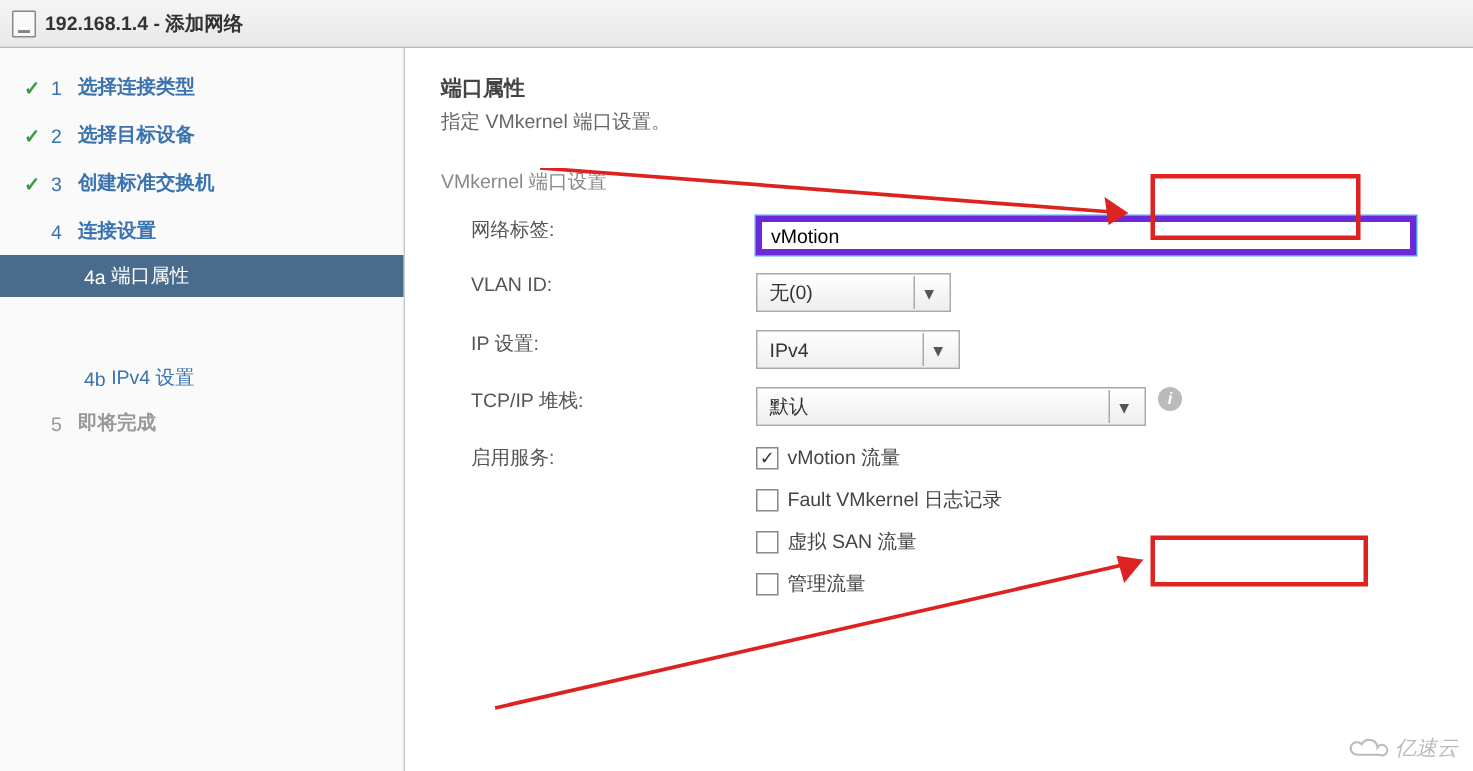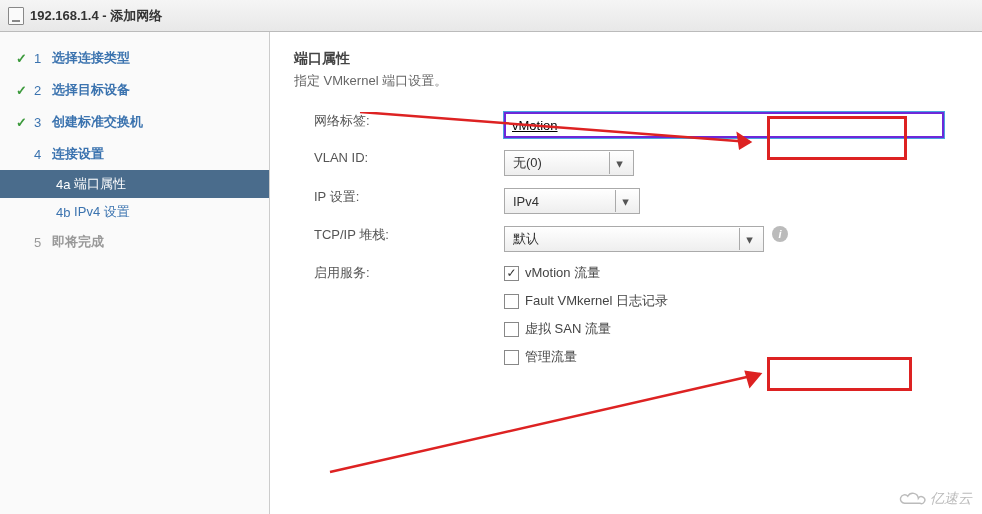--- a/index.html
+++ b/index.html
@@ -14,31 +14,31 @@
 
   .sidebar { width: 270px; background: #fafafa; border-right: 1px solid #ccc; padding-top: 10px; }
   .step { display: flex; align-items: center; padding: 7px 12px 7px 16px; color: #3b73af; font-size: 13px; cursor: pointer; }
   .step.done::before { content: "✓"; color: #3c9a3c; font-weight: bold; width: 18px; display: inline-block; }
   .step.pending::before { content: ""; width: 18px; display: inline-block; }
   .step.disabled { color: #999; }
   .step .num { width: 14px; display: inline-block; }
   .step .txt { margin-left: 4px; font-weight: bold; }
   .substep { padding-left: 56px; font-size: 13px; color: #3b73af; height: 28px; display:flex; align-items:center; cursor:pointer; }
   .substep.active { background: #4a6c8c; color: #fff; }
-  .substep.inactive { color: #3b73af; }
+  .substep.inactive { color: #3b73af; margin-top: 40px; }
 
   .main { flex: 1; padding: 18px 0 0 24px; position: relative; }
   .section-title { font-size: 14px; color: #444; font-weight: bold; margin-bottom: 4px; }
   .section-sub { font-size: 13px; color: #666; margin-bottom: 22px; }
   .group-title { color: #888; font-size: 13px; margin: 12px 0 14px 0; }
 
   .form-row { display: flex; margin-bottom: 12px; }
   .form-label { width: 210px; padding-left: 20px; color: #555; font-size: 13px; }
   .form-input { height: 26px; border: 1px solid #ccc; padding: 2px 6px; font-size: 13px; width: 440px; background:#fff; }
-  .form-input.highlight { border: 2px solid #6d28d9; outline: 1px solid #4aa3df; text-decoration: underline; }
+  .form-input.highlight { border: 4px solid #6d28d9; outline: 1px solid #4aa3df; }
   .dropdown { height: 26px; border: 1px solid #aaa; background: linear-gradient(#fff,#eee); display:flex; align-items:center; justify-content:space-between; padding:0 4px 0 8px; font-size:13px; cursor:pointer; }
   .dropdown .arrowbtn { width: 20px; height: 22px; border-left:1px solid #aaa; display:flex; align-items:center; justify-content:center; color:#555; }
   .info-icon { width:16px; height:16px; border-radius:50%; background:#bbb; color:#fff; display:inline-flex; align-items:center; justify-content:center; font-size:11px; font-weight:bold; margin-left:8px; font-style: italic; }
 
   .check-row { display:flex; align-items:center; gap:6px; margin-bottom:10px; margin-left:210px; font-size:13px; color:#444; }
   .chk { width:15px; height:15px; border:1px solid #888; background:#fff; display:inline-flex; align-items:center; justify-content:center; font-size:12px; color:#333; }
   .chk.checked::after { content:"✓"; }
 
   .redbox1 { position:absolute; border:3px solid #d22; left:497px; top:84px; width:140px; height:44px; pointer-events:none; }
   .redbox2 { position:absolute; border:3px solid #d22; left:497px; top:325px; width:145px; height:34px; pointer-events:none; }
@@ -79,20 +79,21 @@
     <div class="step pending disabled">
         <span class="num">5</span>
         <span class="txt">即将完成</span>
       </div>
   </div>
 
   <div class="main">
     <div class="section-title">端口属性</div>
     <div class="section-sub">指定 VMkernel 端口设置。</div>
 
+    <div class="group-title">VMkernel 端口设置</div>
 
     <div class="form-row">
       <div class="form-label">网络标签:</div>
       <input class="form-input highlight" value="vMotion" style="">
     </div>
 
     <div class="form-row">
       <div class="form-label">VLAN ID:</div>
       <div class="dropdown" style="width:130px">
         <span>无(0)</span>

